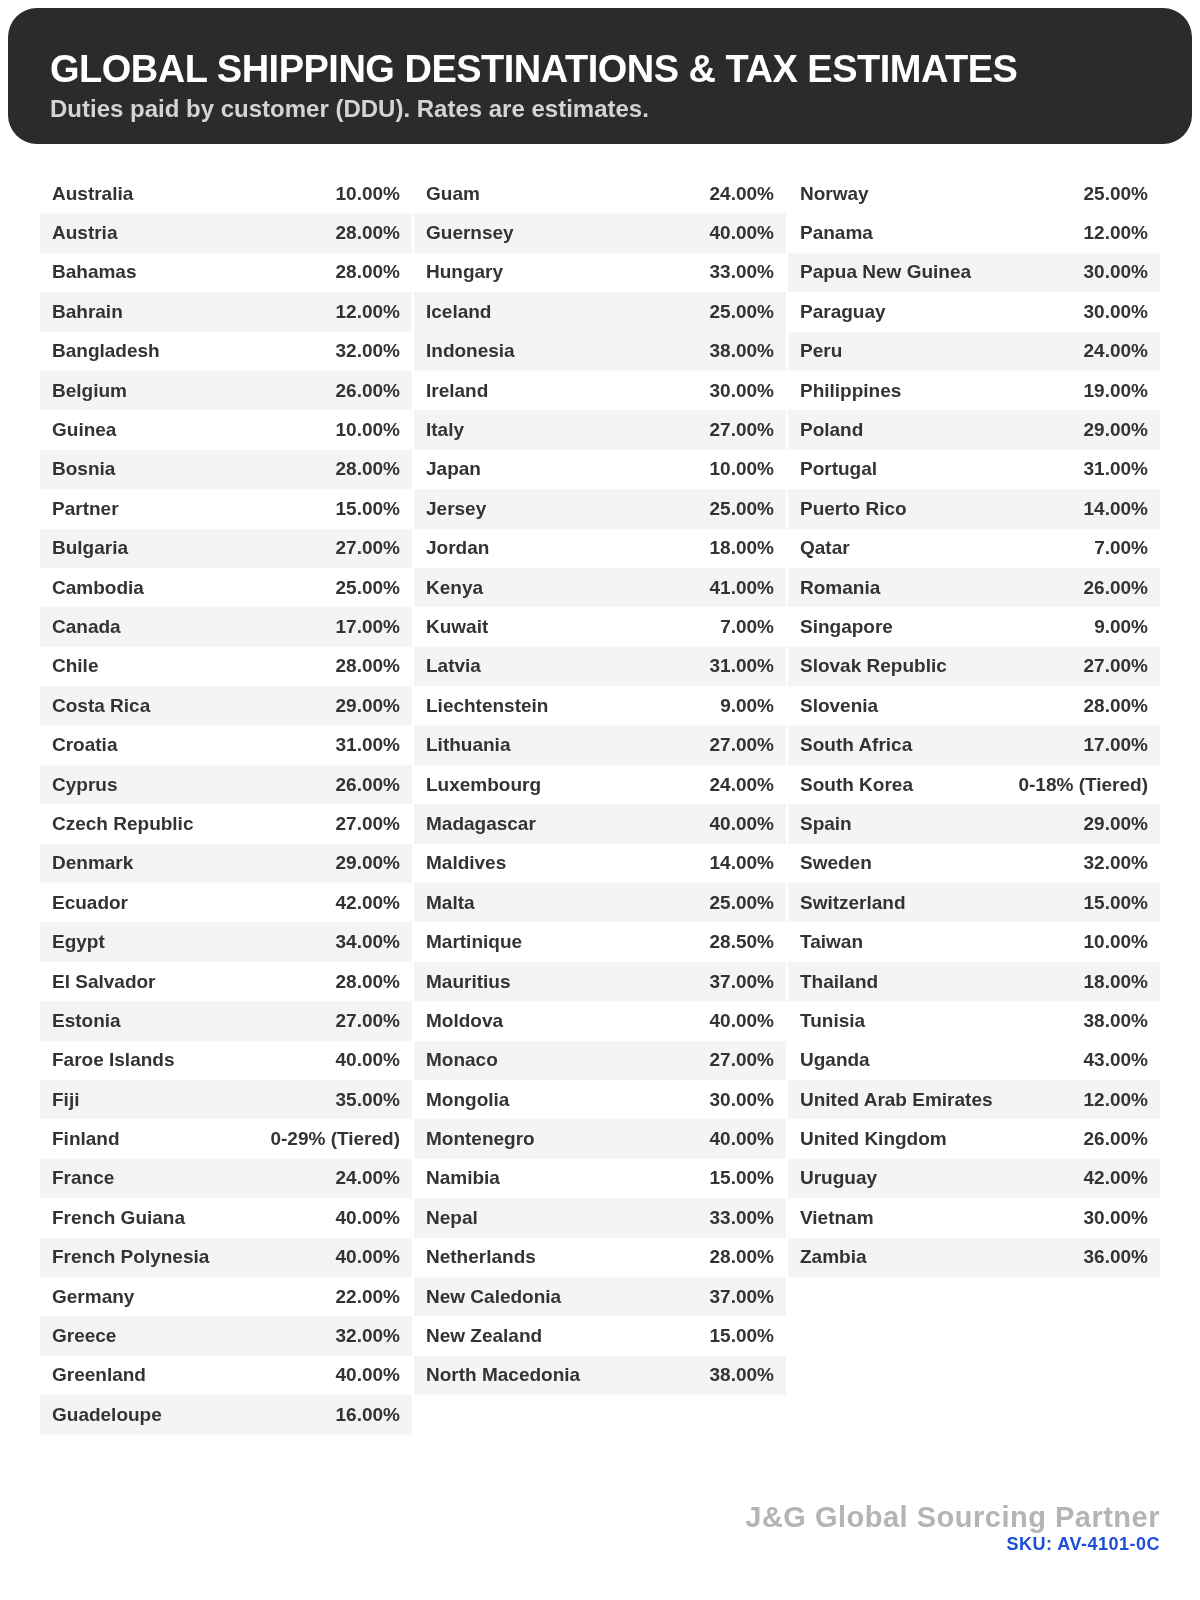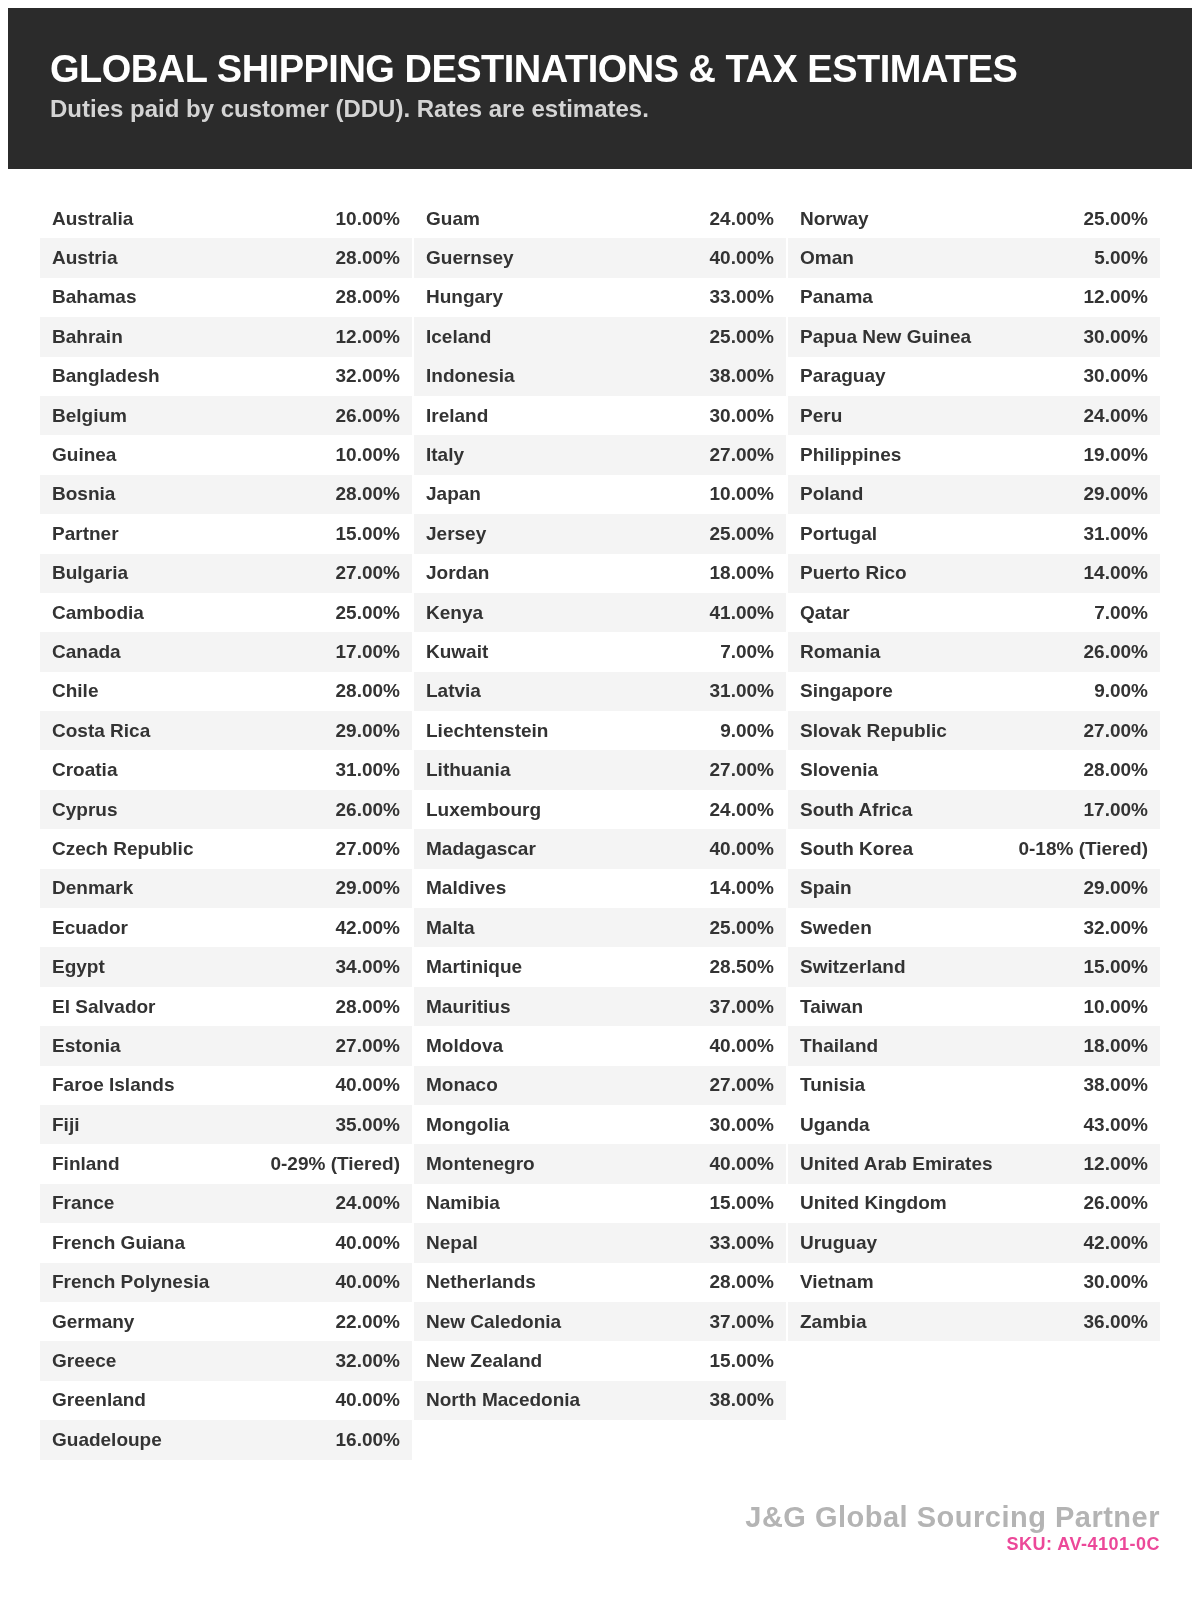--- a/index.html
+++ b/index.html
@@ -5,21 +5,22 @@
   * { margin:0; padding:0; box-sizing:border-box; }
   html,body { background:#ffffff; }
   .page {
     width:1200px; height:1600px; position:relative; overflow:hidden;
     background:#ffffff;
     font-family:"Liberation Sans","DejaVu Sans",sans-serif;
   }
   .header {
     background:#2b2b2b;
     margin:8px 8px 0 8px;
-    padding:40px 42px 46px 42px;
+    padding:40px 42px 21px 42px;
+    border-radius:29px;
   }
   .title {
     color:#ffffff;
     font-size:38px;
     font-weight:bold;
     letter-spacing:-0.5px;
     white-space:nowrap;
   }
   .subtitle {
     color:#d4d4d4;
@@ -57,21 +58,21 @@
     align-items:flex-end;
     flex-direction:column;
   }
   .brand {
     color:#b4b4b4;
     font-size:29px;
     font-weight:bold;
     letter-spacing:0.5px;
   }
   .sku {
-    color:#ec4899;
+    color:#1d4ed8;
     font-size:18px;
     font-weight:bold;
     letter-spacing:0.5px;
     margin-bottom:5px;
   }
 </style>
 </head>
 <body>
 
 <div class="page">
@@ -336,24 +337,20 @@
         <div class="row alt">
           <span class="country">North Macedonia</span>
           <span class="rate">38.00%</span>
         </div>
       </div>
     <div class="col">
         <div class="row">
           <span class="country">Norway</span>
           <span class="rate">25.00%</span>
         </div>
-        <div class="row alt">
-          <span class="country">Oman</span>
-          <span class="rate">5.00%</span>
-        </div>
         <div class="row">
           <span class="country">Panama</span>
           <span class="rate">12.00%</span>
         </div>
         <div class="row alt">
           <span class="country">Papua New Guinea</span>
           <span class="rate">30.00%</span>
         </div>
         <div class="row">
           <span class="country">Paraguay</span>

